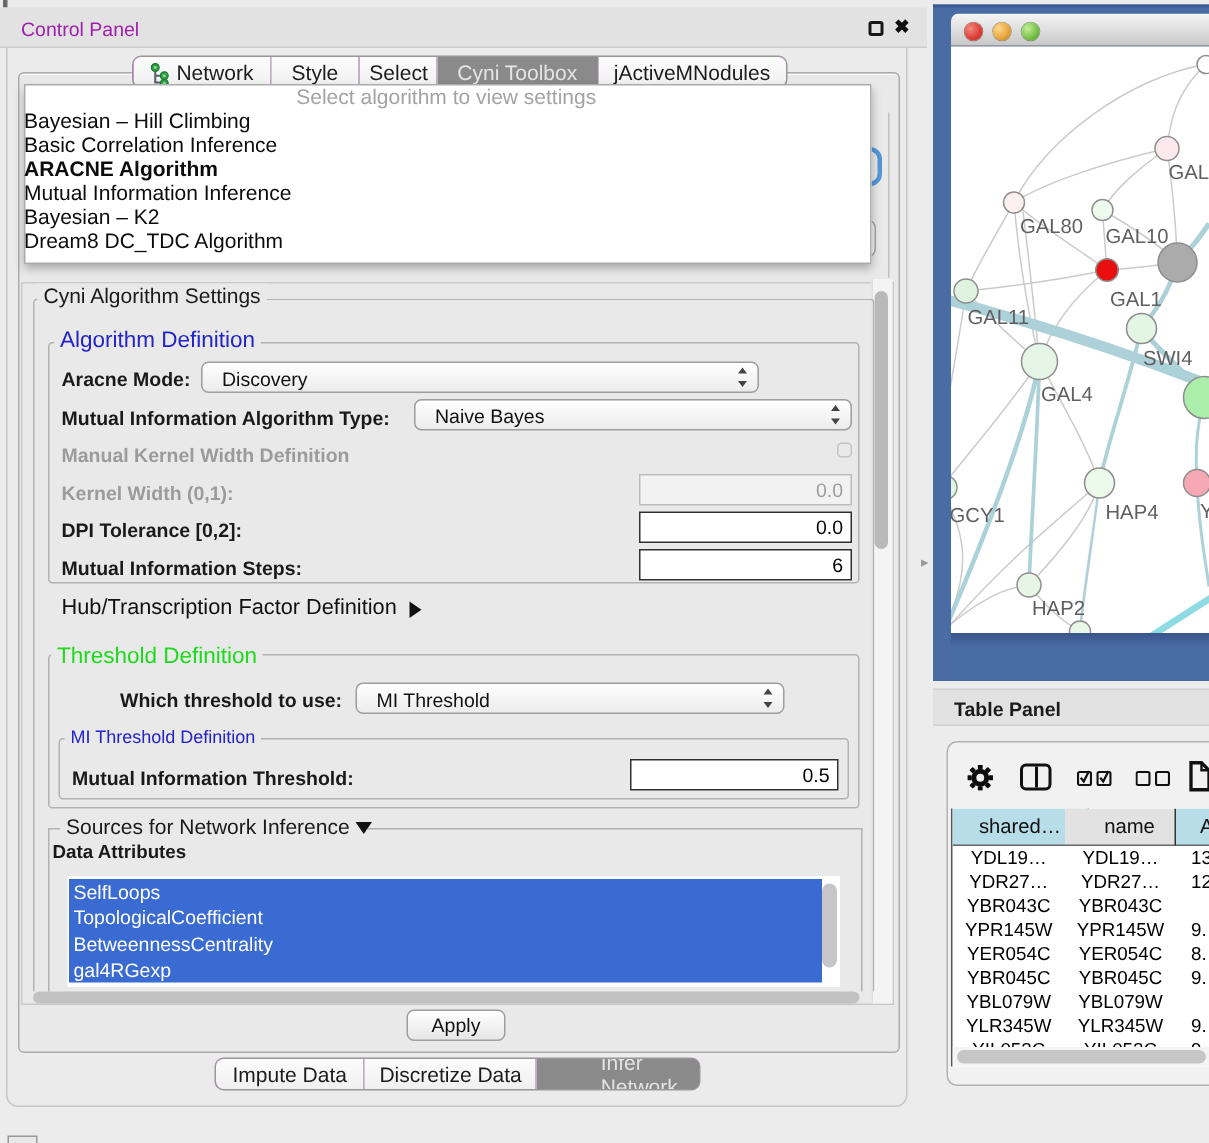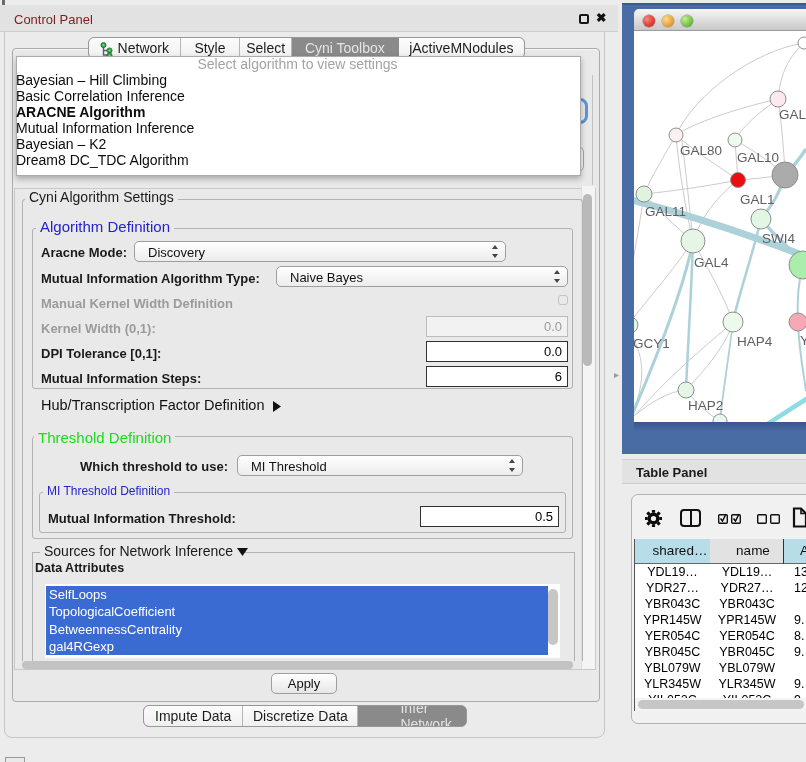--- a/index.html
+++ b/index.html
@@ -25,21 +25,21 @@
 .tab:last-child{border-right:none;}
 .tab.sel{background:#8a8a8a;color:#e4e4e4;border-right:1px solid #8a8a8a;}
 </style></head>
 <body>
 <div class="abs" style="left:2px;top:0;width:3px;height:5px;background:#6a6a6a;"></div>
 
 <div class="abs" style="left:4px;top:31px;width:599px;height:705px;background:#ebebeb;
  border:1px solid #c6c6c6;border-radius:0 0 8px 8px;"></div>
 <div class="abs" style="left:0px;top:5px;width:618px;height:27px;background:#e2e2e2;
  border-bottom:1px solid #cecece;box-sizing:border-box;"></div>
-<div class="abs" style="left:14px;top:12px;font-size:13px;color:#7f1d1d;">Control Panel</div>
+<div class="abs" style="left:14px;top:12px;font-size:13px;color:#a21caf;">Control Panel</div>
 <div class="abs" style="left:579px;top:14px;width:6px;height:6px;border:2px solid #161616;border-radius:2px;"></div>
 <div class="abs" style="left:596px;top:10px;font-size:12.5px;font-weight:bold;color:#111;">✖</div>
 
 <div class="abs" style="left:12px;top:48px;width:586px;height:652px;background:#e9e9e9;
  border:1px solid #ababab;border-radius:4px;box-shadow:inset 0 1px 0 #f6f6f6;"></div>
 
 <div class="tabrow" style="left:88px;top:37px;width:437px;">
  <div class="tab" style="width:92px;">
   <svg width="14" height="15" viewBox="0 0 14 15" style="margin-right:4px;margin-top:3px;">
    <path d="M3.5 4 L3.5 13 L8 13 M3.5 8.5 L8 8.5" fill="none" stroke="#5a5f6e" stroke-width="1.4"></path>
@@ -89,21 +89,21 @@
       <path d="M5 15 L8 11 L2 11 Z" fill="#444"></path>
     </svg>
 </div>
 
 <div class="glbl" style="left:41px;top:296px;">Manual Kernel Width Definition</div>
 <div class="abs" style="left:558px;top:295px;width:10px;height:10px;background:#e9e9e9;border:1px solid #c4c4c4;border-radius:3px;box-sizing:border-box;"></div>
 
 <div class="glbl" style="left:41px;top:321px;">Kernel Width (0,1):</div>
 <div class="dfield" style="left:426px;top:316px;width:142px;height:21px;line-height:19px;">0.0</div>
 
-<div class="lbl" style="left:41px;top:346px;">DPI Tolerance [0,1]:</div>
+<div class="lbl" style="left:41px;top:346px;">DPI Tolerance [0,2]:</div>
 <div class="field" style="left:426px;top:341px;width:142px;height:21px;line-height:19px;">0.0</div>
 
 <div class="lbl" style="left:41px;top:371px;">Mutual Information Steps:</div>
 <div class="field" style="left:426px;top:366px;width:142px;height:21px;line-height:19px;">6</div>
 
 <div class="abs" style="left:41px;top:397px;font-size:14.5px;color:#111;">Hub/Transcription Factor Definition</div>
 <svg class="abs" style="left:272px;top:400px;" width="10" height="13" viewBox="0 0 10 13">
     <path d="M1 1 L9 6.5 L1 12 Z" fill="#111"></path>
   </svg>
 

